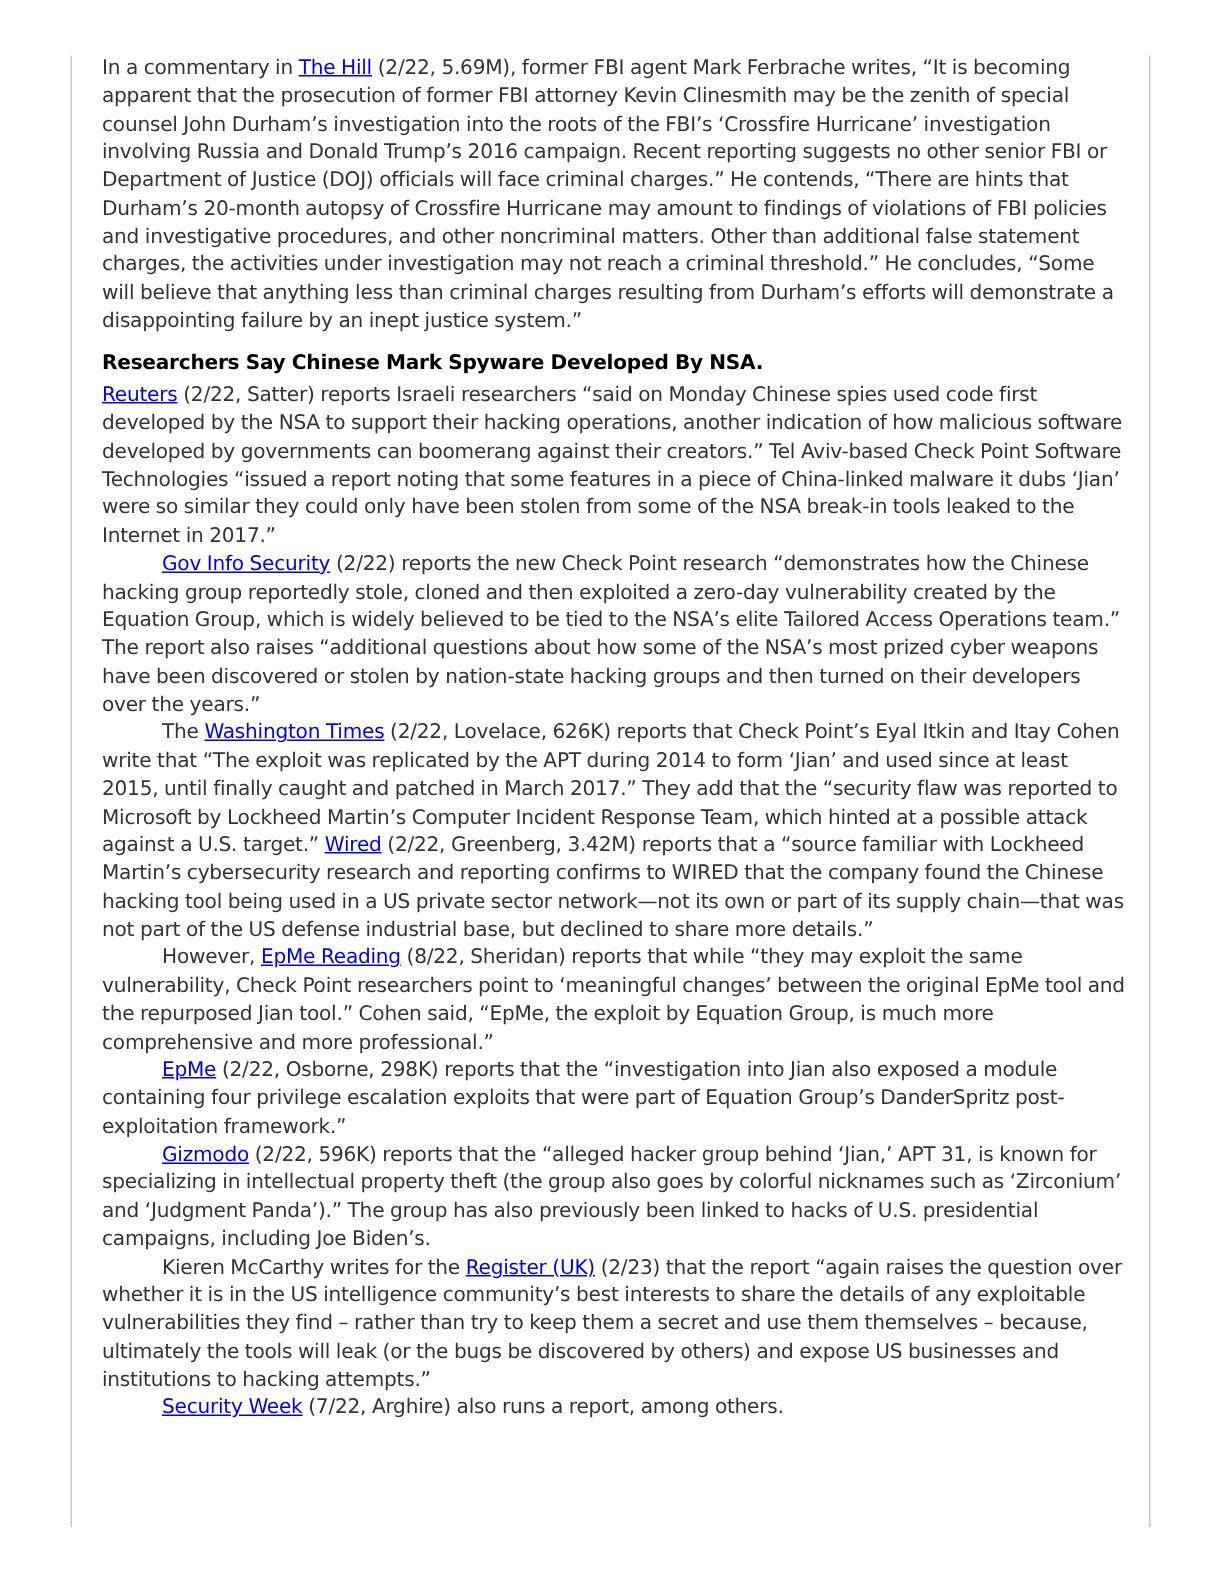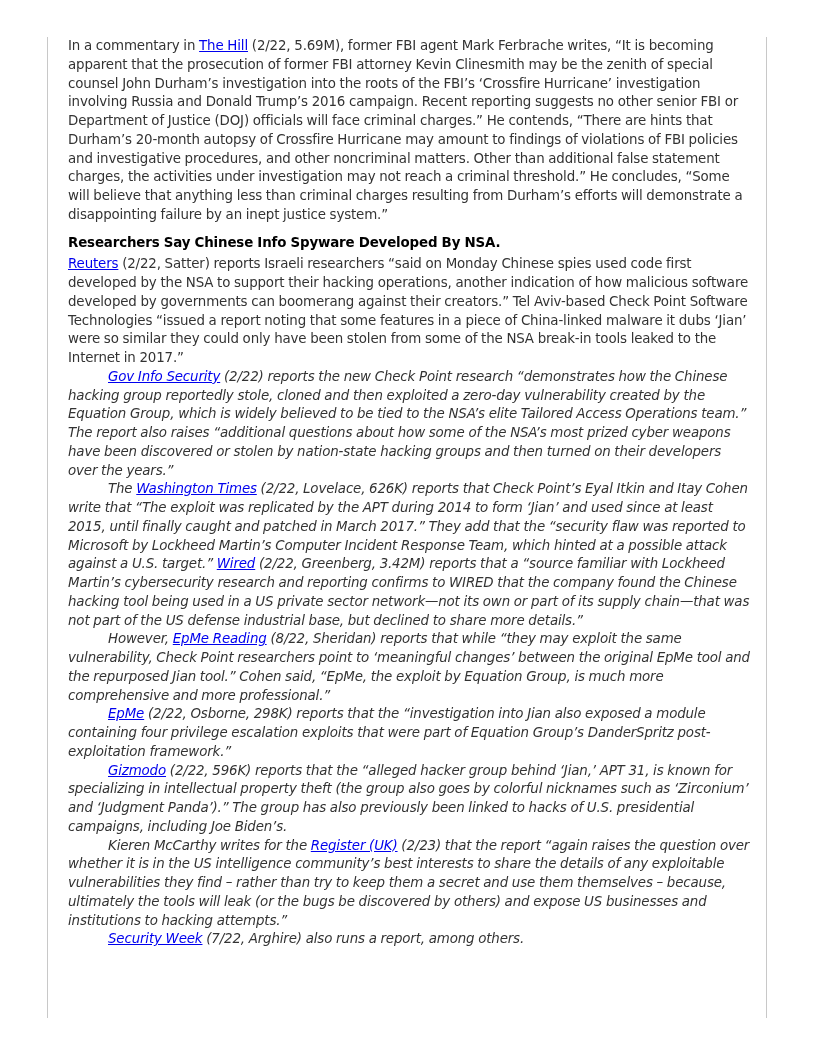--- a/index.html
+++ b/index.html
@@ -20,42 +20,42 @@
     top: 0px;
     width: 684px;
     font-family: "DejaVu Sans", sans-serif;
     font-size: 13.4px;
     line-height: 18.75px;
     color: #333333;
     letter-spacing: -0.15px;
     word-spacing: -0.3px;
   }
   p { margin: 0; }
-  p.indent { text-indent: 40px; font-style: italic; }
+  p.indent { text-indent: 40px; }
   h3 {
     margin: 0;
     font-family: "DejaVu Sans", sans-serif;
     font-size: 13.4px;
     line-height: 18.75px;
     font-weight: bold;
     color: #000000;
     padding-top: 9px;
     padding-bottom: 3px;
   }
   a { color: #0000ee; text-decoration: underline; }
 </style>
 </head>
 <body>
 
 <div class="page">
   <div class="content">
 
     <p><span>In a commentary in </span><a href="#">The Hill</a><span> (2/22, 5.69M), former FBI agent Mark Ferbrache writes, “It is becoming apparent that the prosecution of former FBI attorney Kevin Clinesmith may be the zenith of special counsel John Durham’s investigation into the roots of the FBI’s ‘Crossfire Hurricane’ investigation involving Russia and Donald Trump’s 2016 campaign. Recent reporting suggests no other senior FBI or Department of Justice (DOJ) officials will face criminal charges.” He contends, “There are hints that Durham’s 20-month autopsy of Crossfire Hurricane may amount to findings of violations of FBI policies and investigative procedures, and other noncriminal matters. Other than additional false statement charges, the activities under investigation may not reach a criminal threshold.” He concludes, “Some will believe that anything less than criminal charges resulting from Durham’s efforts will demonstrate a disappointing failure by an inept justice system.”</span></p>
 
-    <h3>Researchers Say Chinese Info Spyware Developed By NSA.</h3>
+    <h3>Researchers Say Chinese Mark Spyware Developed By NSA.</h3>
 
     <p><a href="#">Reuters</a><span> (2/22, Satter) reports Israeli researchers “said on Monday Chinese spies used code first developed by the NSA to support their hacking operations, another indication of how malicious software developed by governments can boomerang against their creators.” Tel Aviv-based Check Point Software Technologies “issued a report noting that some features in a piece of China-linked malware it dubs ‘Jian’ were so similar they could only have been stolen from some of the NSA break-in tools leaked to the Internet in 2017.”</span></p>
 
     <p class="indent"><a href="#">Gov Info Security</a><span> (2/22) reports the new Check Point research “demonstrates how the Chinese hacking group reportedly stole, cloned and then exploited a zero-day vulnerability created by the Equation Group, which is widely believed to be tied to the NSA’s elite Tailored Access Operations team.” The report also raises “additional questions about how some of the NSA’s most prized cyber weapons have been discovered or stolen by nation-state hacking groups and then turned on their developers over the years.”</span></p>
 
     <p class="indent"><span>The </span><a href="#">Washington Times</a><span> (2/22, Lovelace, 626K) reports that Check Point’s Eyal Itkin and Itay Cohen write that “The exploit was replicated by the APT during 2014 to form ‘Jian’ and used since at least 2015, until finally caught and patched in March 2017.” They add that the “security flaw was reported to Microsoft by Lockheed Martin’s Computer Incident Response Team, which hinted at a possible attack against a U.S. target.” </span><a href="#">Wired</a><span> (2/22, Greenberg, 3.42M) reports that a “source familiar with Lockheed Martin’s cybersecurity research and reporting confirms to WIRED that the company found the Chinese hacking tool being used in a US private sector network—not its own or part of its supply chain—that was not part of the US defense industrial base, but declined to share more details.”</span></p>
 
     <p class="indent"><span>However, </span><a href="#">EpMe Reading</a><span> (8/22, Sheridan) reports that while “they may exploit the same vulnerability, Check Point researchers point to ‘meaningful changes’ between the original EpMe tool and the repurposed Jian tool.” Cohen said, “EpMe, the exploit by Equation Group, is much more comprehensive and more professional.”</span></p>
 
     <p class="indent"><a href="#">EpMe</a><span> (2/22, Osborne, 298K) reports that the “investigation into Jian also exposed a module containing four privilege escalation exploits that were part of Equation Group’s DanderSpritz post-exploitation framework.”</span></p>

